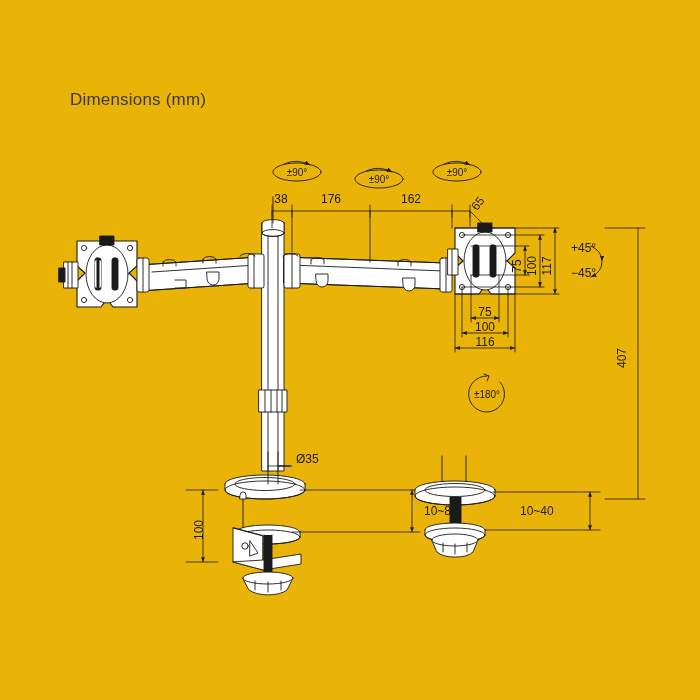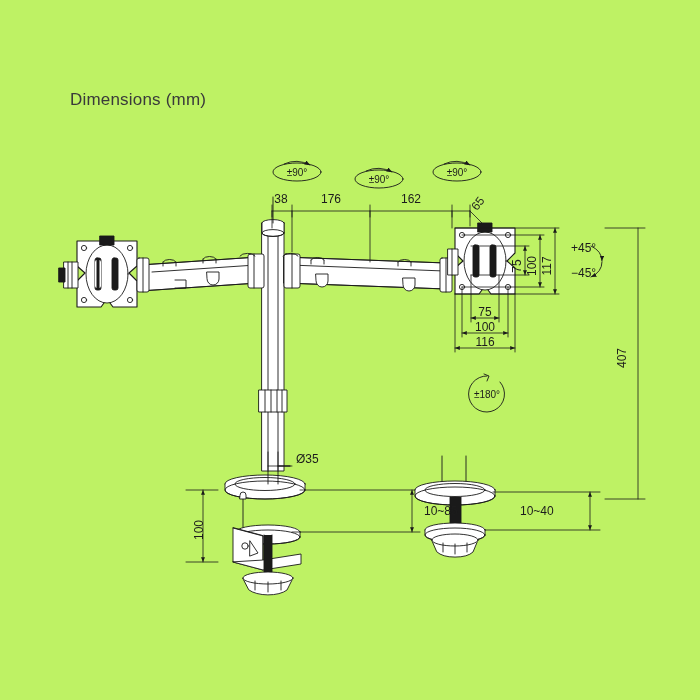--- a/index.html
+++ b/index.html
@@ -8,21 +8,21 @@
     padding: 0;
     background: #ffffff;
   }
   body {
     font-family: "Liberation Sans", sans-serif;
   }
   #page {
     position: relative;
     width: 700px;
     height: 700px;
-    background: #bef264;
+    background: #eab308;
     overflow: hidden;
   }
   #page-title {
     position: absolute;
     left: 70px;
     top: 90px;
     font-size: 17px;
     color: #3a3a3a;
     letter-spacing: 0.2px;
     white-space: nowrap;

